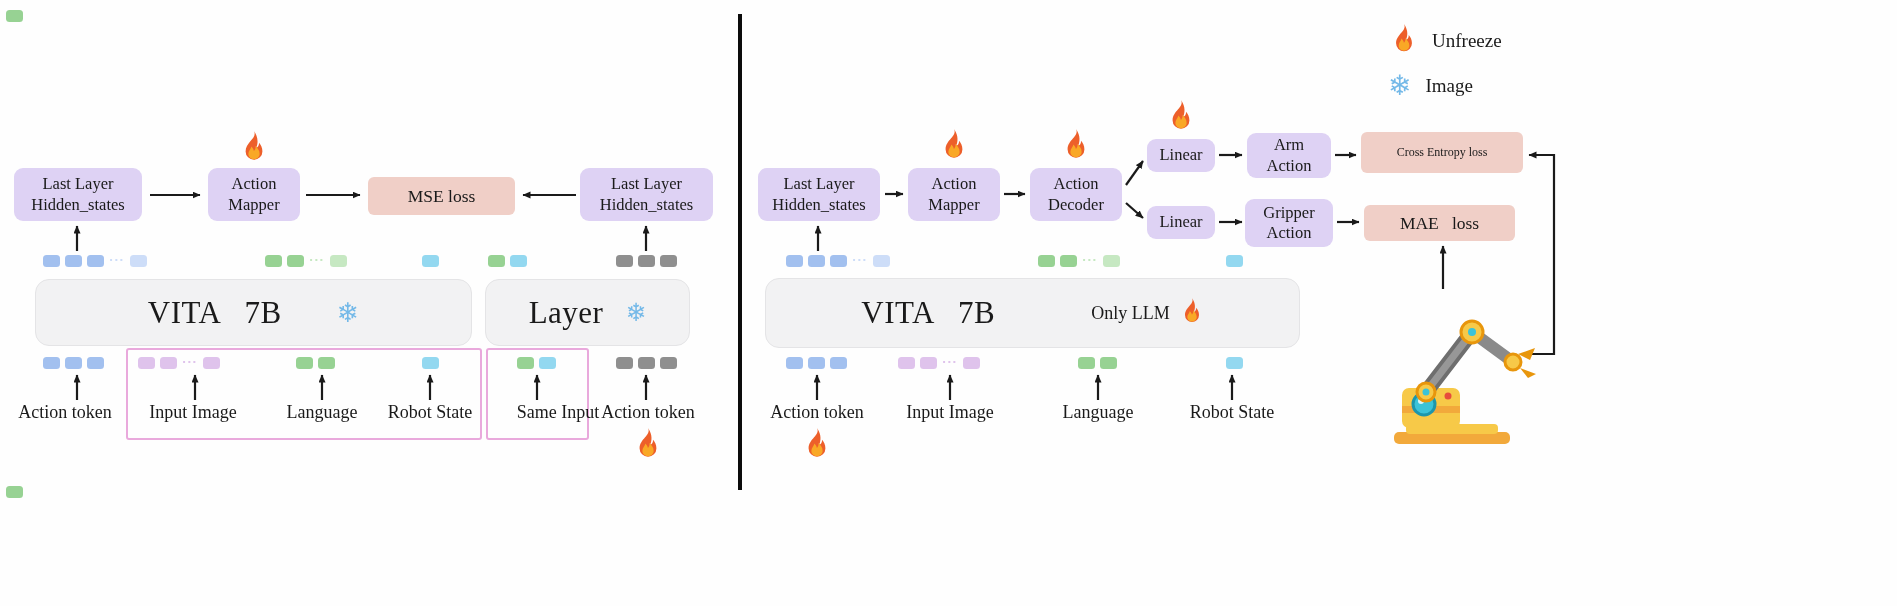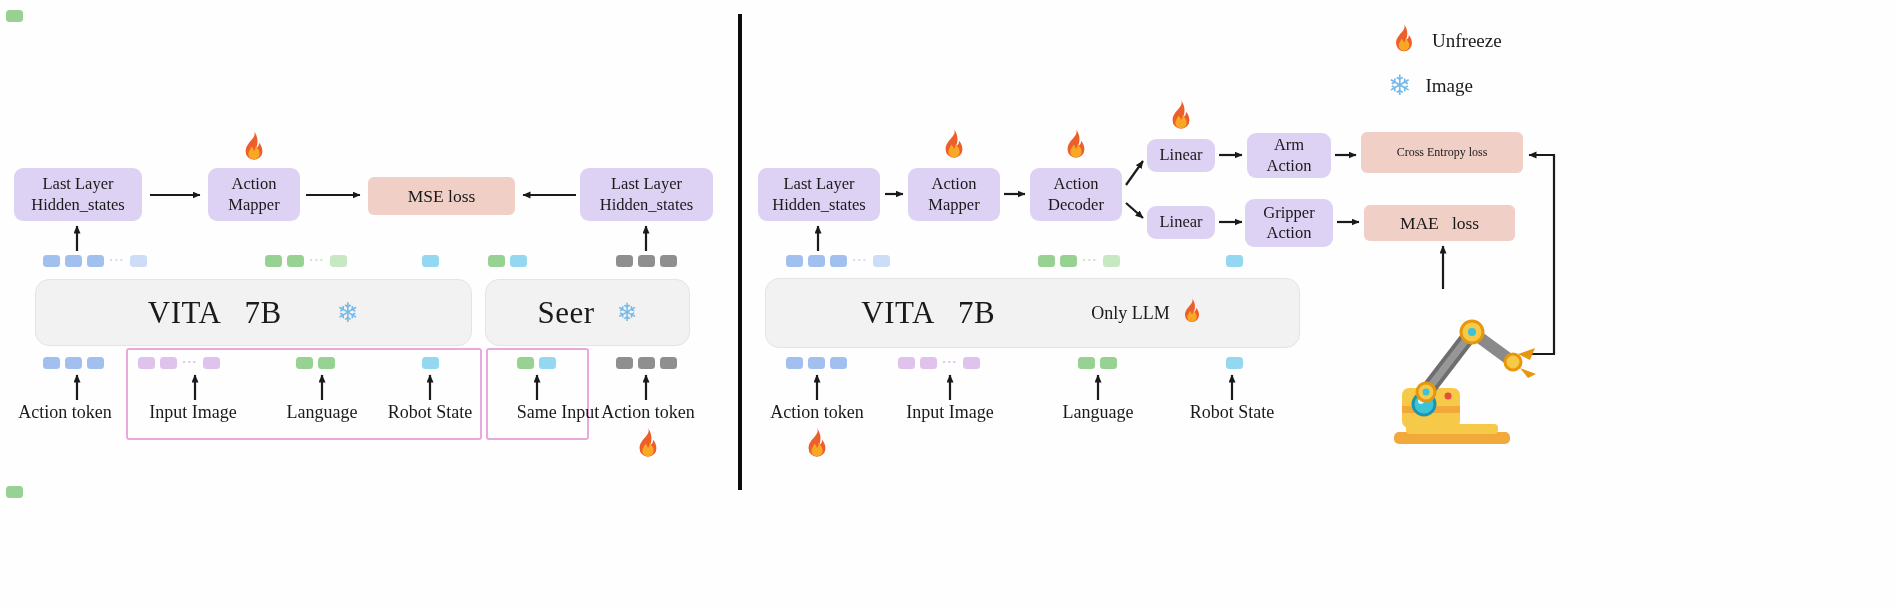--- a/index.html
+++ b/index.html
@@ -126,21 +126,21 @@
       <span class="token" style="background: rgb(143, 143, 143);"></span>
       <span class="token" style="background: rgb(143, 143, 143);"></span>
       <span class="token" style="background: rgb(143, 143, 143);"></span>
     </div>
 
   <div class="model" style="left:35px;top:279px;width:437px;height:67px">
     <span class="big">VITA   7B</span>
     <span class="snow" style="font-size:27px;margin-left:55px">❄</span>
   </div>
   <div class="model" style="left:485px;top:279px;width:205px;height:67px">
-    <span class="big">Seer</span>
+    <span class="big">Layer</span>
     <span class="snow" style="font-size:25px;margin-left:22px">❄</span>
   </div>
 
   <div class="pinkbox" style="left:126px;top:348px;width:356px;height:92px"></div>
   <div class="pinkbox" style="left:486px;top:348px;width:103px;height:92px"></div>
 
   <div class="token-row" style="left:43px;top:357px">
       <span class="token" style="background: rgb(162, 192, 239);"></span>
       <span class="token" style="background: rgb(162, 192, 239);"></span>
       <span class="token" style="background: rgb(162, 192, 239);"></span>

